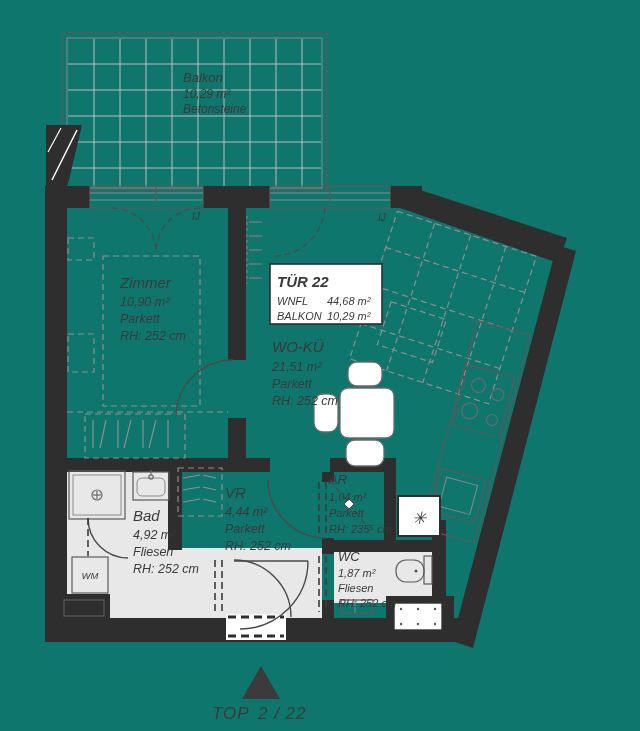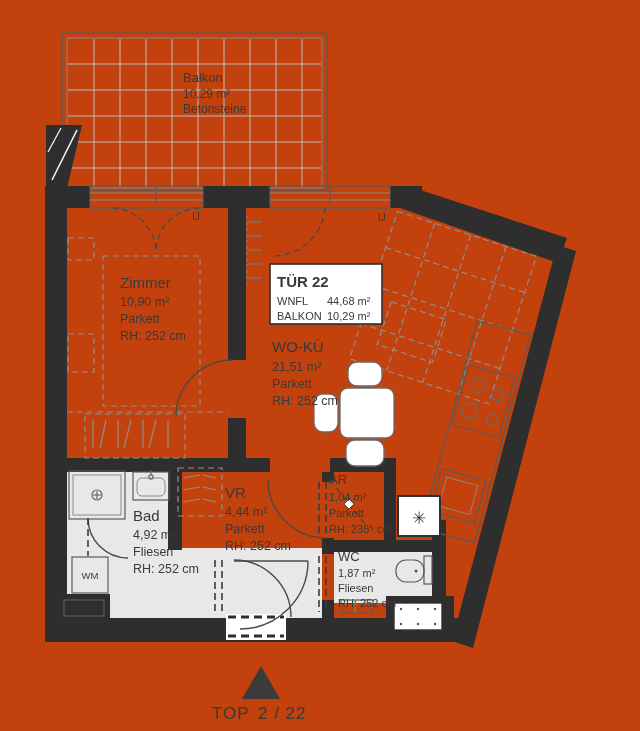--- a/index.html
+++ b/index.html
@@ -1,16 +1,16 @@
 <!DOCTYPE html>
 <html><head>
 <meta charset="utf-8">
 <style>
   html,body{margin:0;padding:0;background:#ffffff;}
-  .page{width:640px;height:731px;background:#c2410c;position:relative;overflow:hidden;}
+  .page{width:640px;height:731px;background:#0f766e;position:relative;overflow:hidden;font-style:italic;}
   svg{font-family:"Liberation Sans", sans-serif;}
   .wall{fill:#2e2e2e;stroke:none;}
   .thin{stroke:#5a5a5a;fill:none;stroke-width:1.2;}
   .thin2{stroke:#8a8a8a;fill:none;stroke-width:1;}
   .grid{stroke:#bdbdbd;stroke-width:1;}
   .furn{stroke:#6a6a6a;fill:#ffffff;stroke-width:1.3;}
   .furnline{stroke:#6a6a6a;fill:none;stroke-width:1.2;}
   .dash{stroke:#8f8f8f;fill:none;stroke-width:1.2;stroke-dasharray:6 4;}
   .door{stroke:#4a4a4a;fill:none;stroke-width:1.4;}
   .doordash{stroke:#4a4a4a;fill:none;stroke-width:1.4;stroke-dasharray:6 4;}

